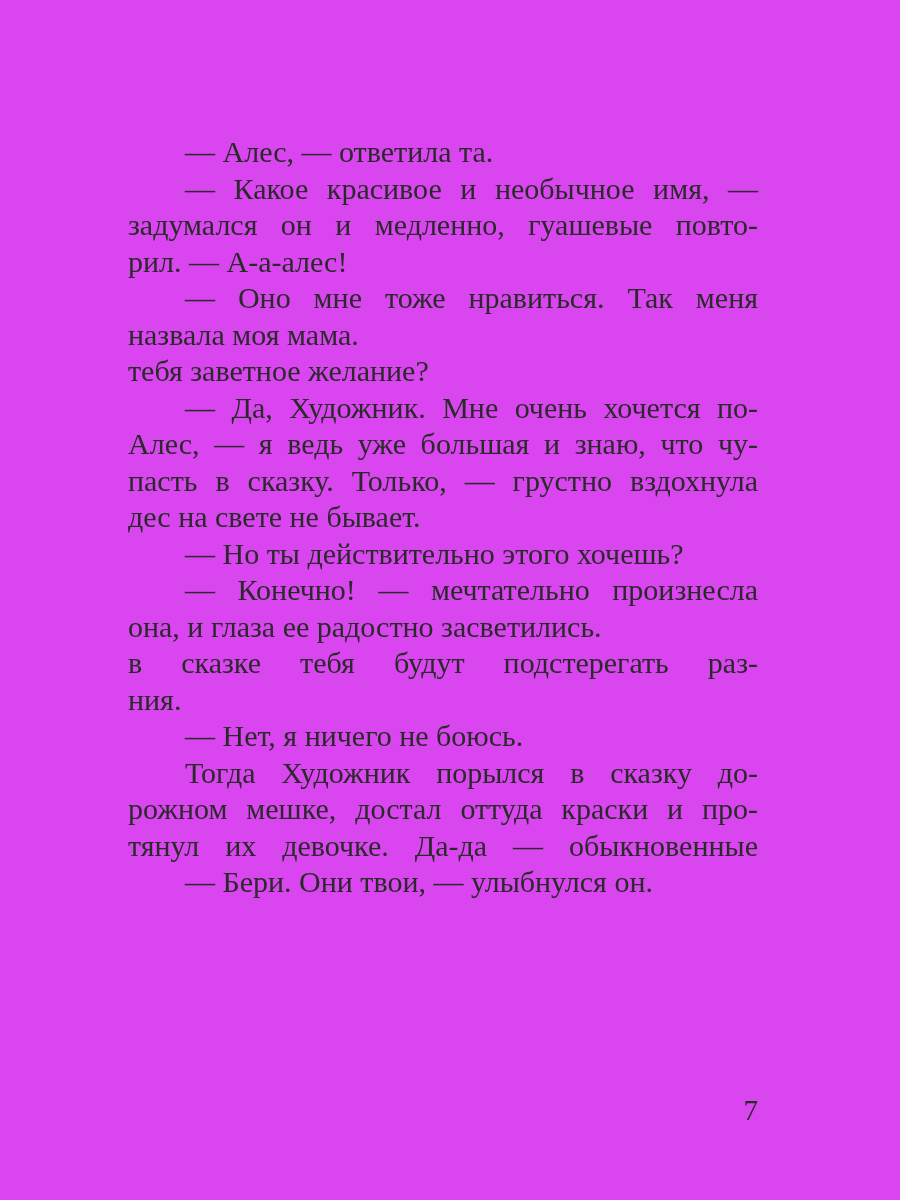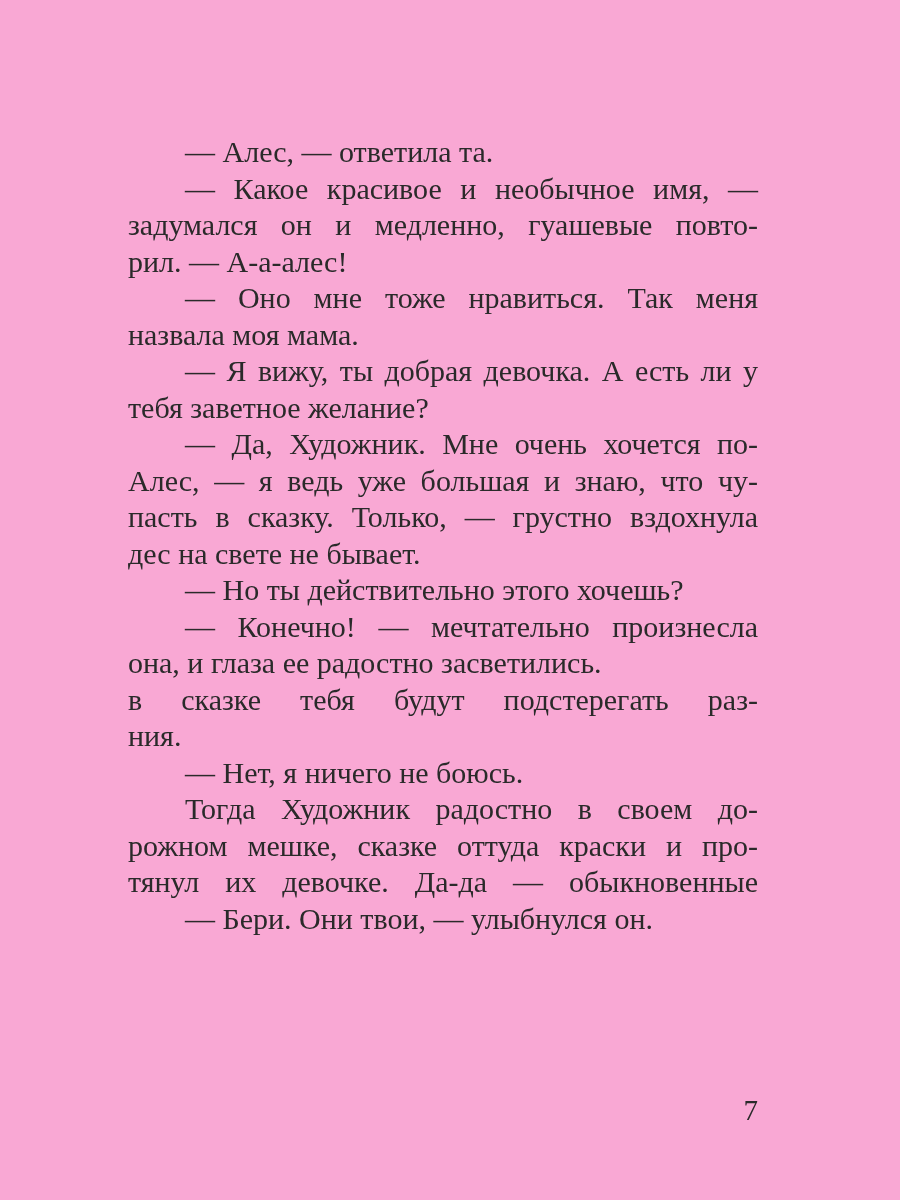--- a/index.html
+++ b/index.html
@@ -4,21 +4,21 @@
 <style>
   html, body {
     margin: 0;
     padding: 0;
     background: #ffffff;
   }
   .book-page {
     position: relative;
     width: 900px;
     height: 1200px;
-    background: #f9a8d4;
+    background: #d946ef;
     overflow: hidden;
     font-family: "Liberation Serif", "DejaVu Serif", serif;
   }
   .text-block {
     position: absolute;
     left: 128px;
     top: 134px;
     width: 630px;
     font-size: 30px;
     line-height: 36.5px;
@@ -49,31 +49,30 @@
 <body>
 
 <div class="book-page">
   <div class="text-block">
       <div class="line indent">— Алес, — ответила та.</div>
       <div class="line indent just">— Какое красивое и необычное имя, —</div>
       <div class="line just">задумался он и медленно, гуашевые повто-</div>
       <div class="line">рил. — А-а-алес!</div>
       <div class="line indent just">— Оно мне тоже нравиться. Так меня</div>
       <div class="line">назвала моя мама.</div>
-      <div class="line indent just">— Я вижу, ты добрая девочка. А есть ли у</div>
       <div class="line">тебя заветное желание?</div>
       <div class="line indent just">— Да, Художник. Мне очень хочется по-</div>
       <div class="line just">Алес, — я ведь уже большая и знаю, что чу-</div>
       <div class="line just">пасть в сказку. Только, — грустно вздохнула</div>
       <div class="line">дес на свете не бывает.</div>
       <div class="line indent">— Но ты действительно этого хочешь?</div>
       <div class="line indent just">— Конечно! — мечтательно произнесла</div>
       <div class="line">она, и глаза ее радостно засветились.</div>
       <div class="line just">в сказке тебя будут подстерегать раз-</div>
       <div class="line">ния.</div>
       <div class="line indent">— Нет, я ничего не боюсь.</div>
-      <div class="line indent just">Тогда Художник радостно в своем до-</div>
-      <div class="line just">рожном мешке, сказке оттуда краски и про-</div>
+      <div class="line indent just">Тогда Художник порылся в сказку до-</div>
+      <div class="line just">рожном мешке, достал оттуда краски и про-</div>
       <div class="line just">тянул их девочке. Да-да — обыкновенные</div>
       <div class="line indent">— Бери. Они твои, — улыбнулся он.</div>
     </div>
   <div class="page-number">7</div>
 </div>
 
 </body></html>

